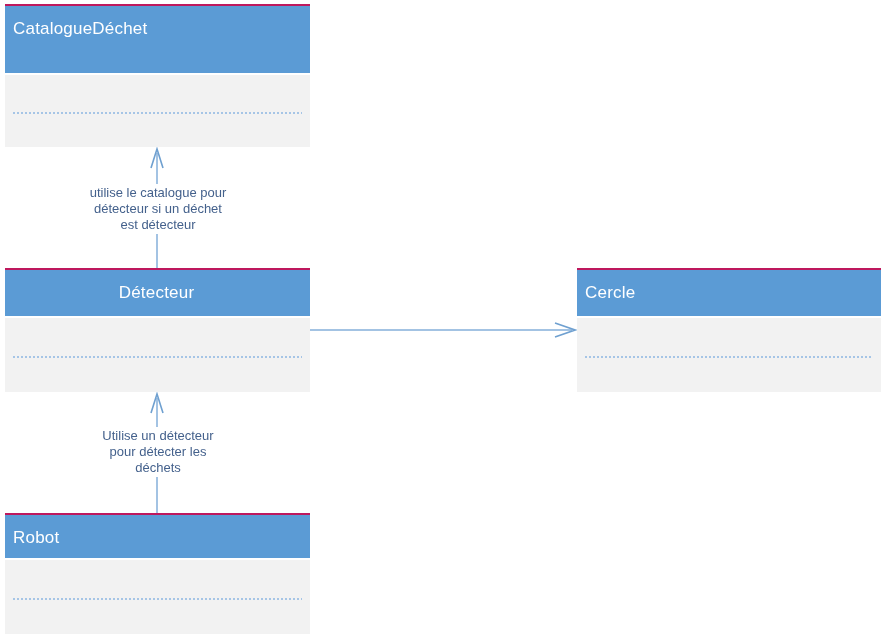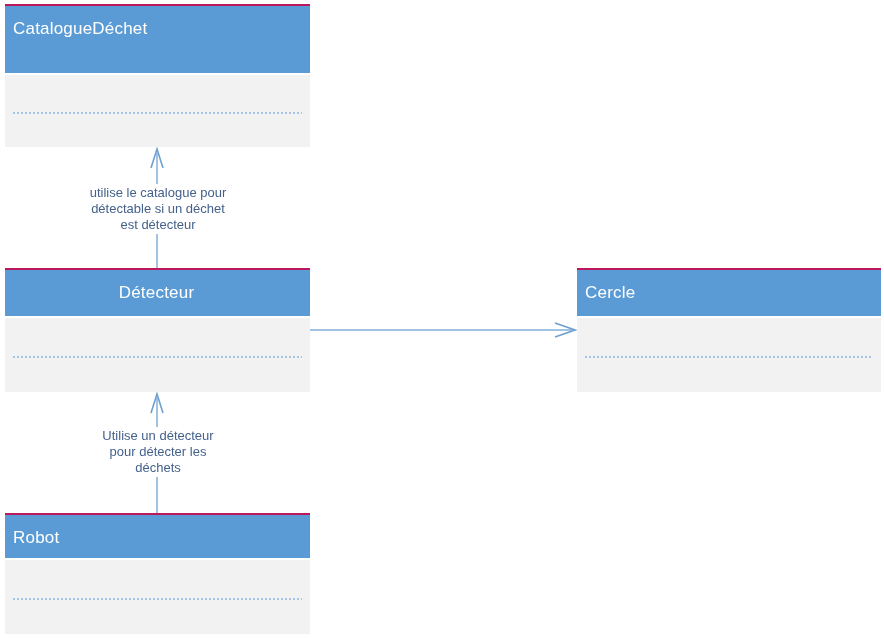--- a/index.html
+++ b/index.html
@@ -109,21 +109,21 @@
       <div class="divider"></div>
     </div>
   </div>
 
   <div class="connector-line vertical" style="left:156px; top:153px; height:115px;"></div>
   <svg class="arrowhead" style="left:149px; top:147px;" width="16" height="23" viewBox="0 0 16 23">
     <path d="M2 21 L8 2 L14 21" fill="none" stroke="#6FA0D0" stroke-width="1.6"></path>
   </svg>
   <div class="connector-label" style="left:158px; top:184px;">
     <div>utilise le catalogue pour</div>
-    <div>détectable si un déchet</div>
+    <div>détecteur si un déchet</div>
     <div>est détecteur</div>
   </div>
 
   <div class="connector-line vertical" style="left:156px; top:398px; height:115px;"></div>
   <svg class="arrowhead" style="left:149px; top:392px;" width="16" height="23" viewBox="0 0 16 23">
     <path d="M2 21 L8 2 L14 21" fill="none" stroke="#6FA0D0" stroke-width="1.6"></path>
   </svg>
   <div class="connector-label" style="left:158px; top:427px;">
     <div>Utilise un détecteur</div>
     <div>pour détecter les</div>

